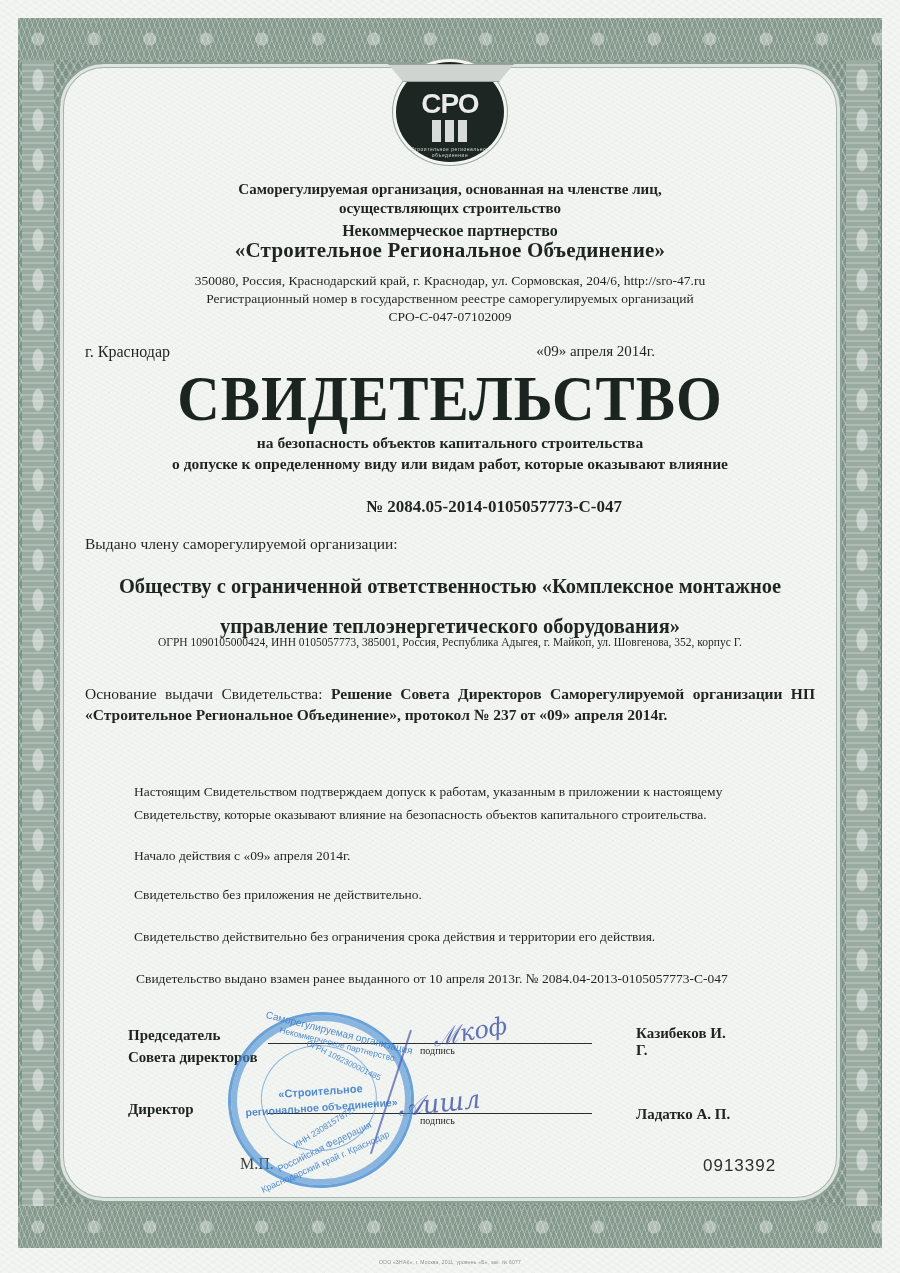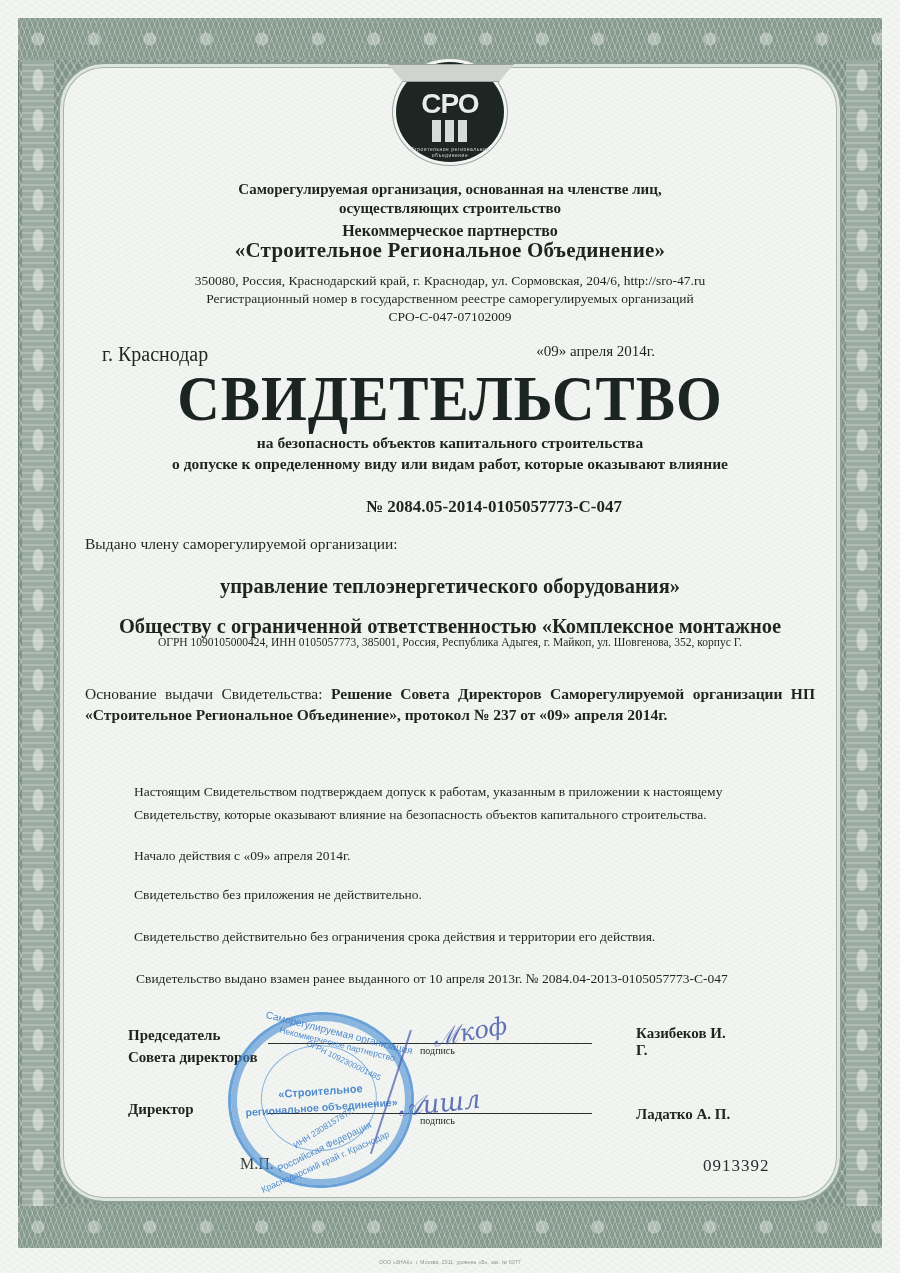--- a/index.html
+++ b/index.html
@@ -88,21 +88,21 @@
       font-family: "Liberation Sans", sans-serif; font-size: 5px; color: #cfd4d1;
       letter-spacing: 0.5px;
     }
 
     .center { position: absolute; left: 0; width: 900px; text-align: center; }
     .hdr1 { top: 180px; font-size: 15px; font-weight: bold; line-height: 19px; }
     .hdr2 { top: 222px; font-size: 16px; font-weight: bold; }
     .hdr3 { top: 238px; font-size: 21px; font-weight: bold; letter-spacing: 0.2px; }
     .addr { top: 272px; font-size: 13.5px; line-height: 18px; }
 
-    .city { position: absolute; left: 102px; top: 343px; font-size: 20px; }
+    .city { position: absolute; left: 85px; top: 343px; font-size: 16px; }
     .date { position: absolute; right: 82px; top: 343px; font-size: 15px; }
     .title {
       top: 362px; font-size: 64px; font-weight: bold; letter-spacing: 1px;
       transform: scaleX(0.92); transform-origin: center; color: #1b2420;
     }
     .subtitle { top: 432px; font-size: 15.5px; font-weight: bold; line-height: 21px; }
     .cert-num { top: 497px; font-size: 17px; font-weight: bold; padding-left: 44px; }
 
     .issued-label { position: absolute; left: 85px; top: 535px; font-size: 15.5px; }
     .company { top: 566px; font-size: 20.5px; font-weight: bold; line-height: 40px; }
@@ -121,21 +121,21 @@
     .p4 { top: 925px; }
     .p5 { top: 967px; left: 136px; }
 
     .sig-label { position: absolute; left: 128px; font-size: 15px; font-weight: bold; line-height: 22px; }
     .sig-name { position: absolute; left: 636px; font-size: 15px; font-weight: bold; }
     .sig-line { position: absolute; left: 268px; width: 324px; height: 1px; background: #2b302d; }
     .sig-caption { position: absolute; left: 420px; font-size: 10px; }
     .mp { position: absolute; left: 240px; top: 1155px; font-size: 16px; color: #3a403c; }
     .serial {
       position: absolute; left: 703px; top: 1156px;
-      font-family: Liberation Serif, serif; font-size: 17px;
+      font-family: Liberation Sans, sans-serif; font-size: 17px;
       letter-spacing: 1px; color: #2a2e2c;
     }
 
     .stamp {
       position: absolute; left: 228px; top: 1012px; width: 180px; height: 170px;
       border-radius: 50%; border: 3px solid rgba(70,140,210,0.8);
       box-shadow: inset 0 0 0 4px rgba(255,255,255,0), inset 0 0 0 6px rgba(70,140,210,0.6);
       color: rgba(50,120,200,0.85); font-family: "Liberation Sans", sans-serif;
       transform: rotate(-4deg);
     }
@@ -220,22 +220,22 @@
   <div class="center title">СВИДЕТЕЛЬСТВО</div>
   <div class="center subtitle">
     <div>на безопасность объектов капитального строительства</div>
     <div>о допуске к определенному виду или видам работ, которые оказывают влияние</div>
   </div>
 
   <div class="center cert-num">№ 2084.05-2014-0105057773-С-047</div>
 
   <div class="issued-label">Выдано члену саморегулируемой организации:</div>
   <div class="center company">
+    <div>Обществу с ограниченной  ответственностью «Комплексное монтажное</div>
     <div>управление теплоэнергетического оборудования»</div>
-    <div>Обществу с ограниченной  ответственностью «Комплексное монтажное</div>
   </div>
   <div class="center company-reqs">ОГРН 1090105000424, ИНН 0105057773, 385001, Россия, Республика Адыгея, г. Майкоп, ул. Шовгенова, 352, корпус Г.</div>
 
   <div class="basis">
     <span>Основание выдачи Свидетельства:</span>
     <b>Решение Совета Директоров Саморегулируемой организации НП «Строительное Региональное Объединение», протокол № 237 от «09» апреля 2014г.</b>
   </div>
 
   <div class="para p1">
     <div>Настоящим Свидетельством подтверждаем допуск к работам, указанным в приложении к настоящему</div>

